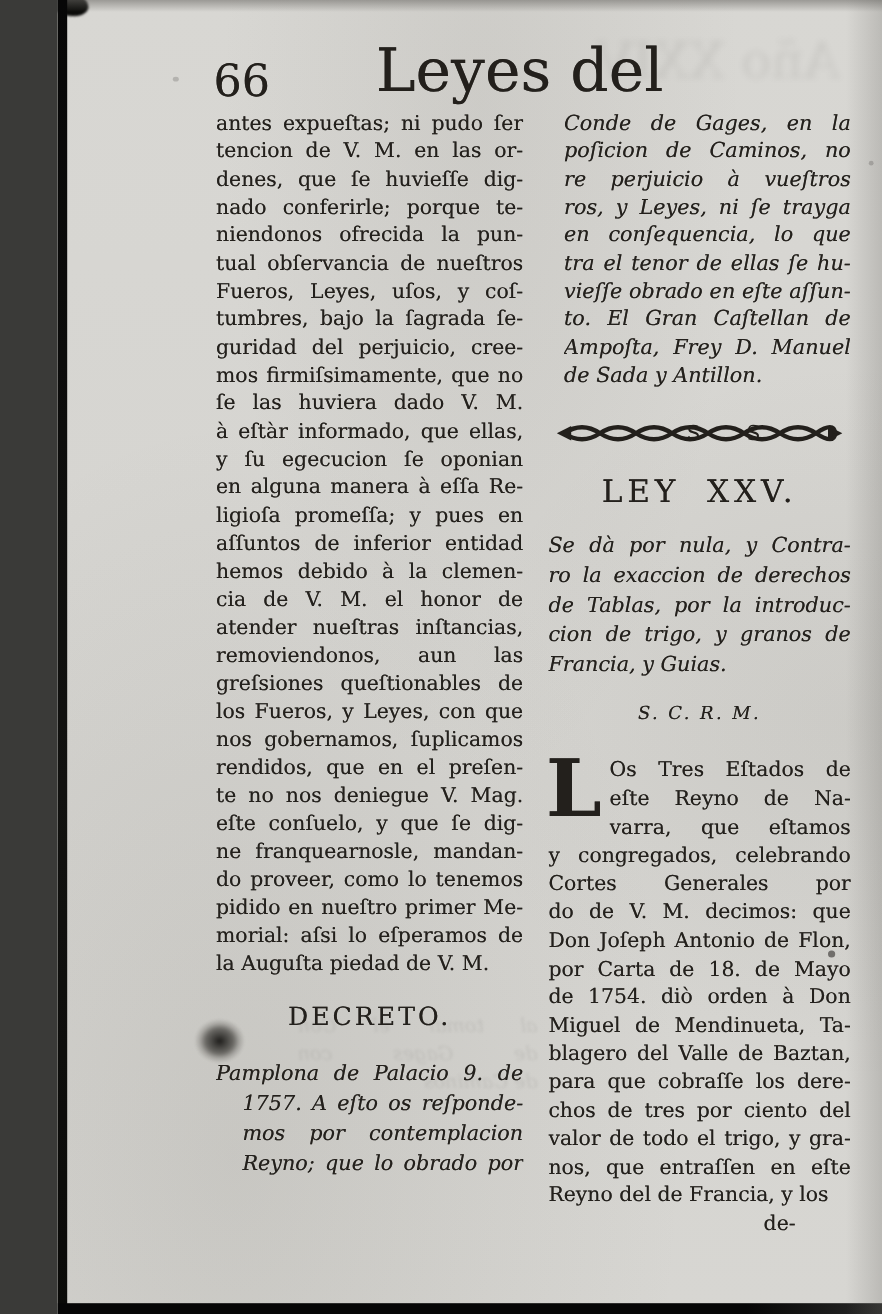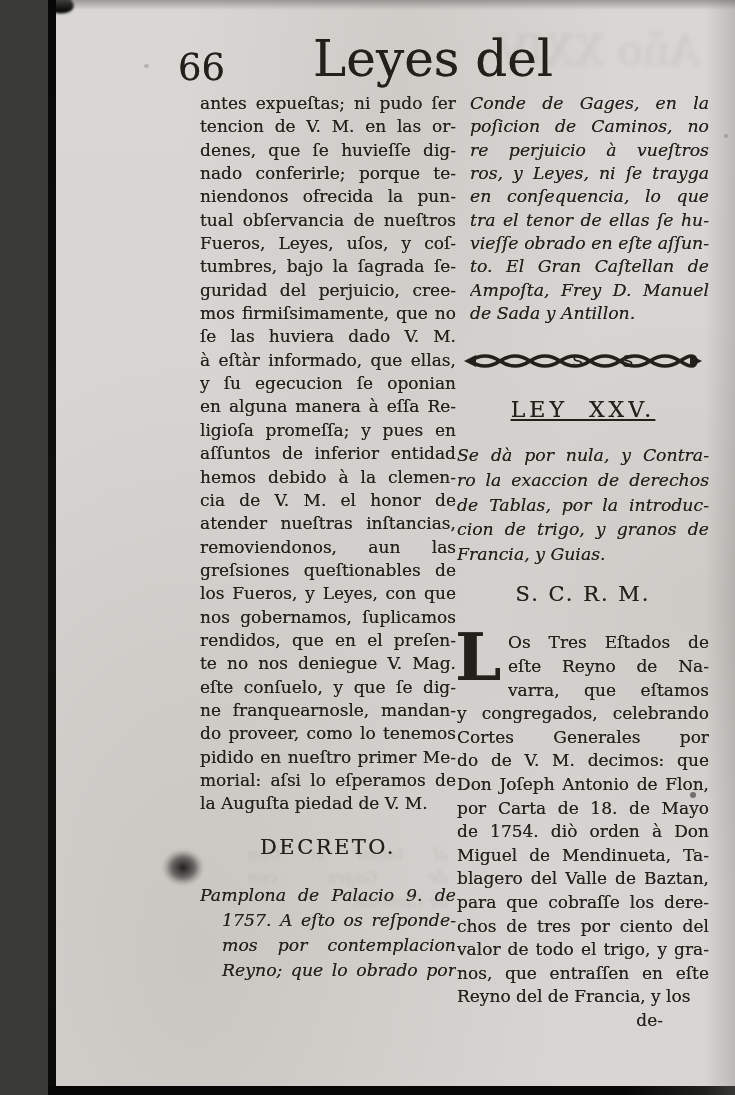--- a/index.html
+++ b/index.html
@@ -41,40 +41,40 @@
   .ghost-title{left:372px;top:26px;width:280px;font-size:42px;opacity:0.09;filter:blur(2.5px);}
   .ghost-frags{left:200px;top:843px;width:200px;font-size:16px;line-height:24px;
     font-style:italic;opacity:0.11;filter:blur(1.4px);text-align:center;}
 
   
   .pagenum{position:absolute;left:130px;top:46px;font-size:37px;}
   .running-title{position:absolute;left:240px;top:30px;width:290px;text-align:center;font-size:50px;}
 
   
   .col{position:absolute;top:92px;}
-  .col-left{left:152px;width:256px;}
+  .col-left{left:132px;width:256px;}
   .col-right{left:409px;width:252px;}
   .lines > div{
     height:23.35px;line-height:23.35px;overflow:hidden;
     text-align:justify;text-align-last:justify;
   }
   .lines > div:last-child{text-align-last:left;}
   .roman{font-size:17px;}
   .italic{font-style:italic;font-size:17.3px;}
   .indented{padding-left:13px;}
   .decree{margin-top:24px;font-size:17.3px;}
   .decree > div{height:25px;line-height:25px;}
   .decree > div:not(:first-child){padding-left:22px;font-style:italic;}
   .summary > div{height:24.6px;line-height:24.6px;}
   .summary{margin-top:20px;}
 
   .heading{text-align:center;}
   .decreto{margin-top:19px;font-size:21px;letter-spacing:2.5px;line-height:24px;}
-  .ley{margin-top:26px;font-size:22px;letter-spacing:4px;word-spacing:10px;line-height:26px;text-decoration:underline;}
-  .scrm{margin-top:17px;font-size:21px;letter-spacing:2px;line-height:22px;}
+  .ley{margin-top:26px;font-size:26px;letter-spacing:4px;word-spacing:10px;line-height:26px;}
+  .scrm{margin-top:17px;font-size:15px;letter-spacing:2px;line-height:22px;font-style:italic;}
 
   .ornament{margin-top:26px;height:20px;text-align:center;}
   .body-block{margin-top:26px;}
   .body-block .lines > div{height:23.6px;line-height:23.6px;}
   .dropcap{float:left;font-size:66px;line-height:50px;height:47px;width:46px;
     margin:1px 7px 0 -2px;font-weight:bold;text-align:left;}
   .catchword{height:23.6px;line-height:23.6px;text-align:right;padding-right:46px;font-size:17px;}
 </style>
 </head>
 <body>

